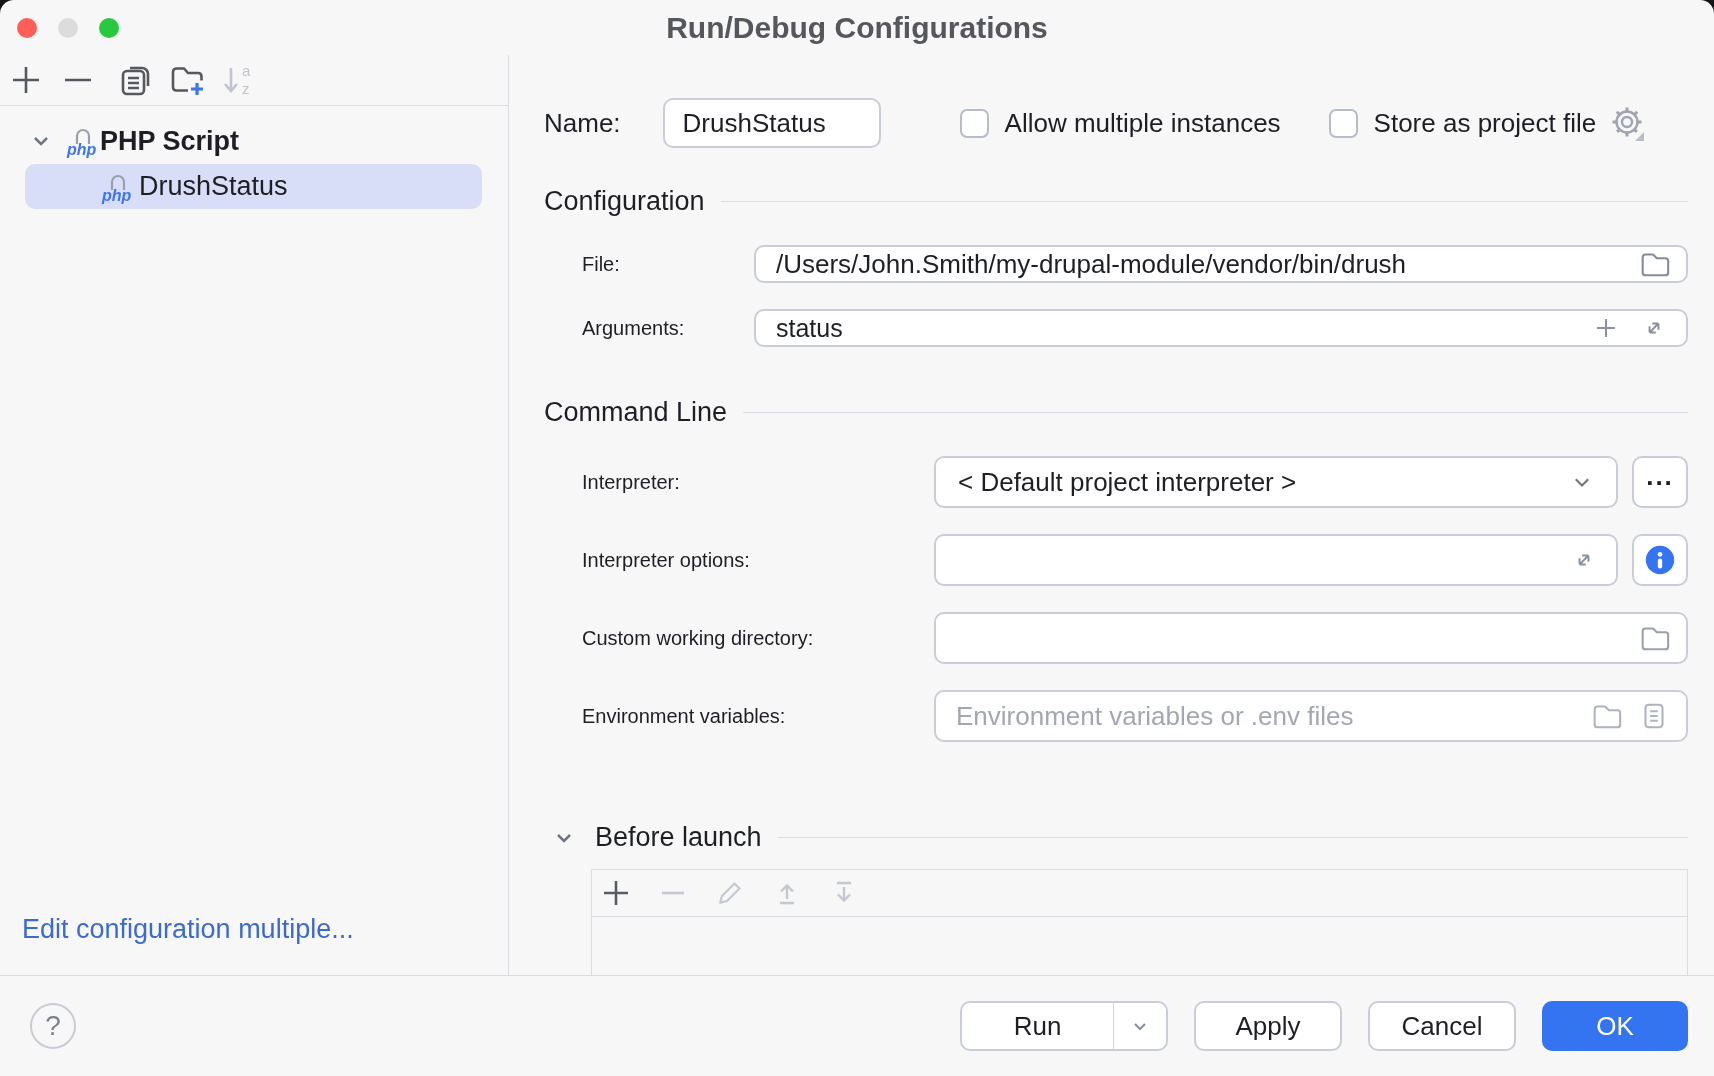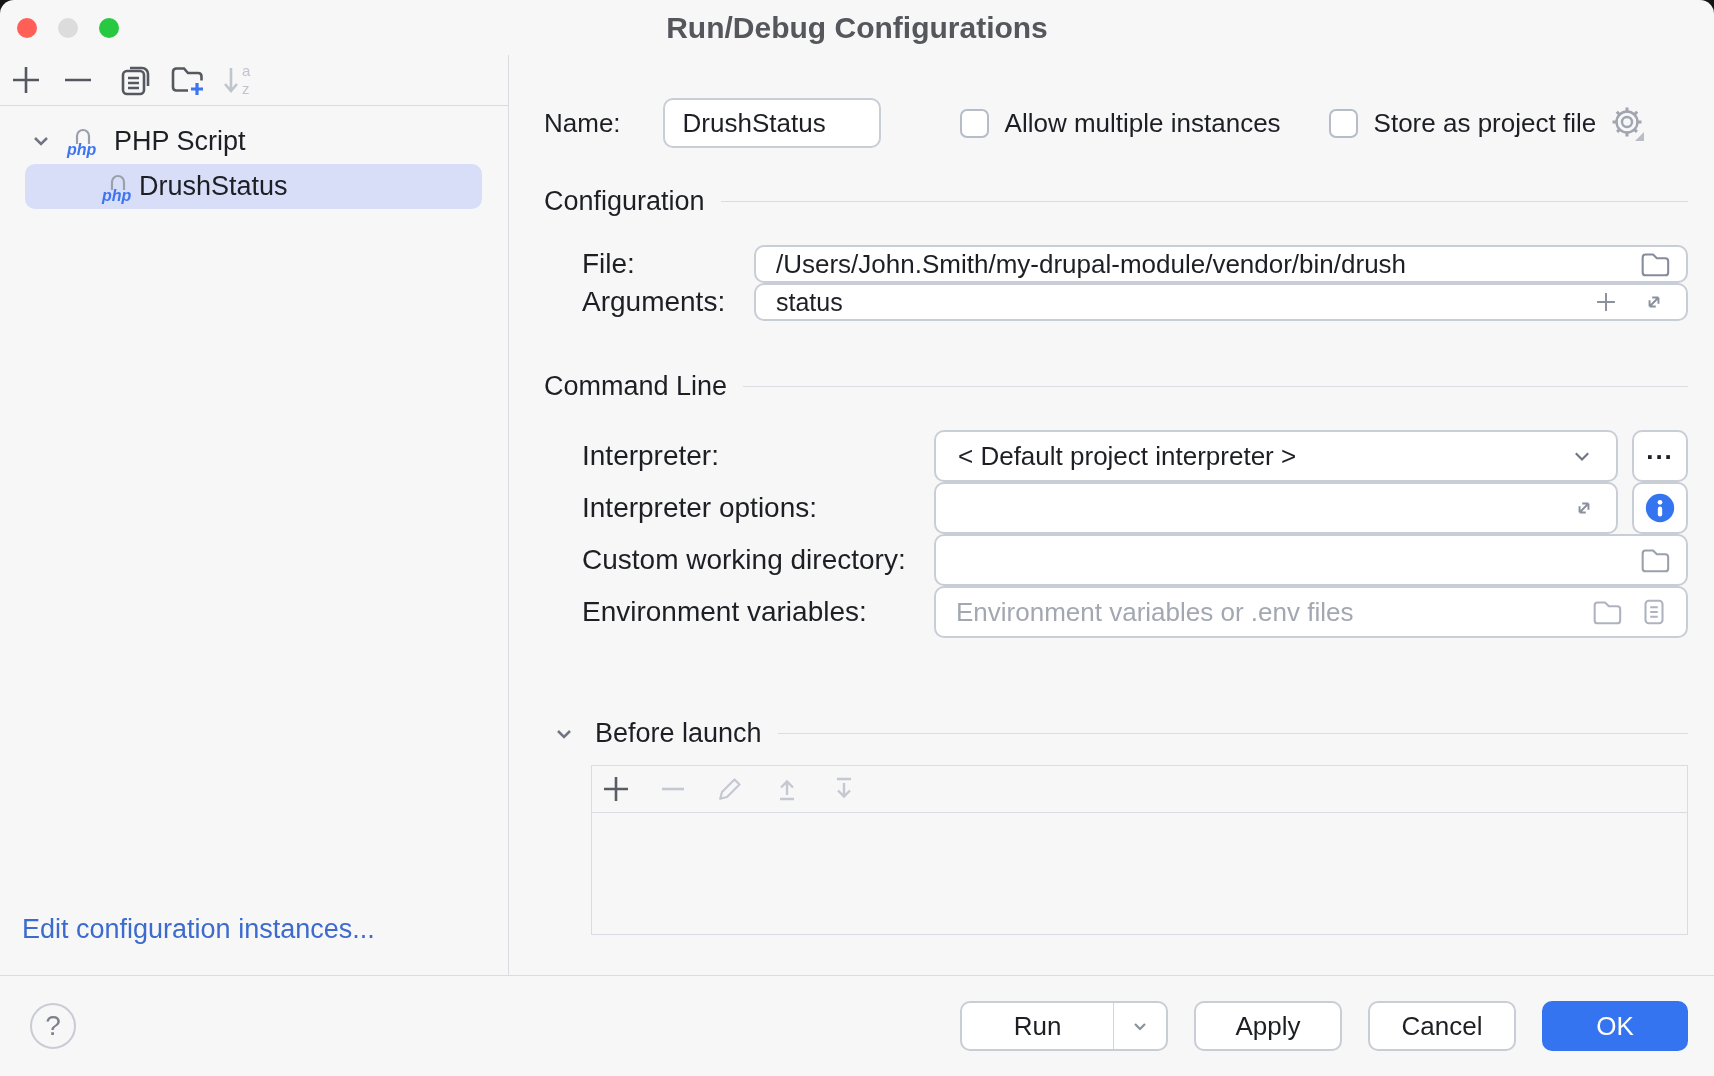--- a/index.html
+++ b/index.html
@@ -26,21 +26,21 @@
   .tl.yellow{background:#dcdcdc}
   .tl.green{background:#28c840}
   .title{font-size:30px;font-weight:bold;color:#55575c}
   
   .content{flex:1;display:flex;min-height:0}
   .sidebar{flex:0 0 509px;border-right:1px solid var(--line);display:flex;flex-direction:column;min-height:0}
   .sb-toolbar{flex:0 0 51px;border-bottom:1px solid var(--line);display:flex;align-items:center;padding-left:6px}
   .tbtn{width:40px;height:40px;display:flex;align-items:center;justify-content:center;margin-right:12px;border-radius:8px}
   .tree{padding-top:14px}
   .tree-group{height:42px;display:flex;align-items:center;padding-left:28px}
-  .tree-group .lbl{font-size:27px;font-weight:normal;margin-left:14px}
+  .tree-group .lbl{font-size:27px;font-weight:bold;margin-left:0}
   .tree-item{height:45px;margin:2px 26px 0 25px;border-radius:10px;background:var(--selection);
              display:flex;align-items:center;padding-left:74px}
   .tree-item .lbl{font-size:27px;margin-left:4px}
   .chev24{width:26px;height:26px;margin-right:10px}
   .edit-link{margin-top:auto;padding:0 0 30px 22px;font-size:27px;color:var(--link);cursor:pointer}
   
   .main{flex:1;min-width:0;padding:0 26px 0 35px;overflow:hidden}
   .row{display:flex;align-items:center}
   .name-row{margin-top:43px}
   .name-row .flabel{font-size:26px;margin-right:42px}
@@ -51,23 +51,23 @@
   .cb-group{display:flex;align-items:center}
   .checkbox{width:29px;height:29px;border:2px solid #b6bcc8;border-radius:7px;background:#fff;flex:0 0 29px}
   .cb-label{font-size:26px;margin-left:16px}
   .section-head{display:flex;align-items:center;font-size:27px}
   .section-head .sline{flex:1;height:1px;background:var(--line);margin-left:16px}
   .sh-config{margin-top:38px}
   .sh-cmd{margin-top:50px}
   .sh-before{margin-top:80px;padding-left:7px}
   .sh-before .htext{margin-left:8px}
   .form-row{display:flex;align-items:center;padding-left:38px}
-  .form-row .flabel{font-size:28px;flex:0 0 172px}
+  .form-row .flabel{font-size:20px;flex:0 0 172px}
   .form-row.cl .flabel{flex:0 0 352px}
-  .mt28{margin-top:28px}.mt26{}
+  .mt28{margin-top:28px}.mt26{margin-top:26px}
   .fieldwrap{flex:1;position:relative;display:flex;align-items:center}
   .field{width:100%;height:38px;padding:0 60px 0 20px}
   .field.mono{font-family:Liberation Sans, sans-serif;font-size:25px;padding-right:120px}
   .inline-ic{position:absolute;width:36px;height:36px;display:flex;align-items:center;justify-content:center}
   .ic-r16{right:16px}.ic-r64{right:64px}
   .select{flex:1;height:52px;border:2px solid var(--border);border-radius:10px;background:#fff;
           display:flex;align-items:center;padding:0 56px 0 22px;position:relative;font-size:26px}
   .sqbtn{flex:0 0 56px;height:52px;margin-left:14px;border:2px solid var(--border);border-radius:10px;
          background:#fff;display:flex;align-items:center;justify-content:center;font-size:26px}
   .sqbtn .dots{letter-spacing:2px;line-height:0;position:relative;top:-6px;font-weight:bold}
@@ -155,21 +155,21 @@
         </div>
         <div class="tree-item">
           <svg width="36" height="36" viewBox="0 0 36 36" fill="none">
             <path d="M13 21v-8a6 6 0 0 1 12 0v8" stroke="#9aa0ab" stroke-width="2.2"></path>
             <text x="3" y="32" font-size="16" font-weight="bold" font-style="italic" fill="#3d74f1" font-family="Liberation Sans">php</text>
           </svg>
           <span class="lbl">DrushStatus</span>
         </div>
       </div>
 
-      <div class="edit-link">Edit configuration instances...</div>
+      <div class="edit-link">Edit configuration multiple...</div>
     </div>
 
     <div class="main">
 
       <div class="row name-row">
         <span class="flabel">Name:</span>
         <input class="name-input" value="DrushStatus" style="">
         <div class="cb-group" style="margin-left:79px">
           <span class="checkbox"></span>
           <span class="cb-label">Allow multiple instances</span>

